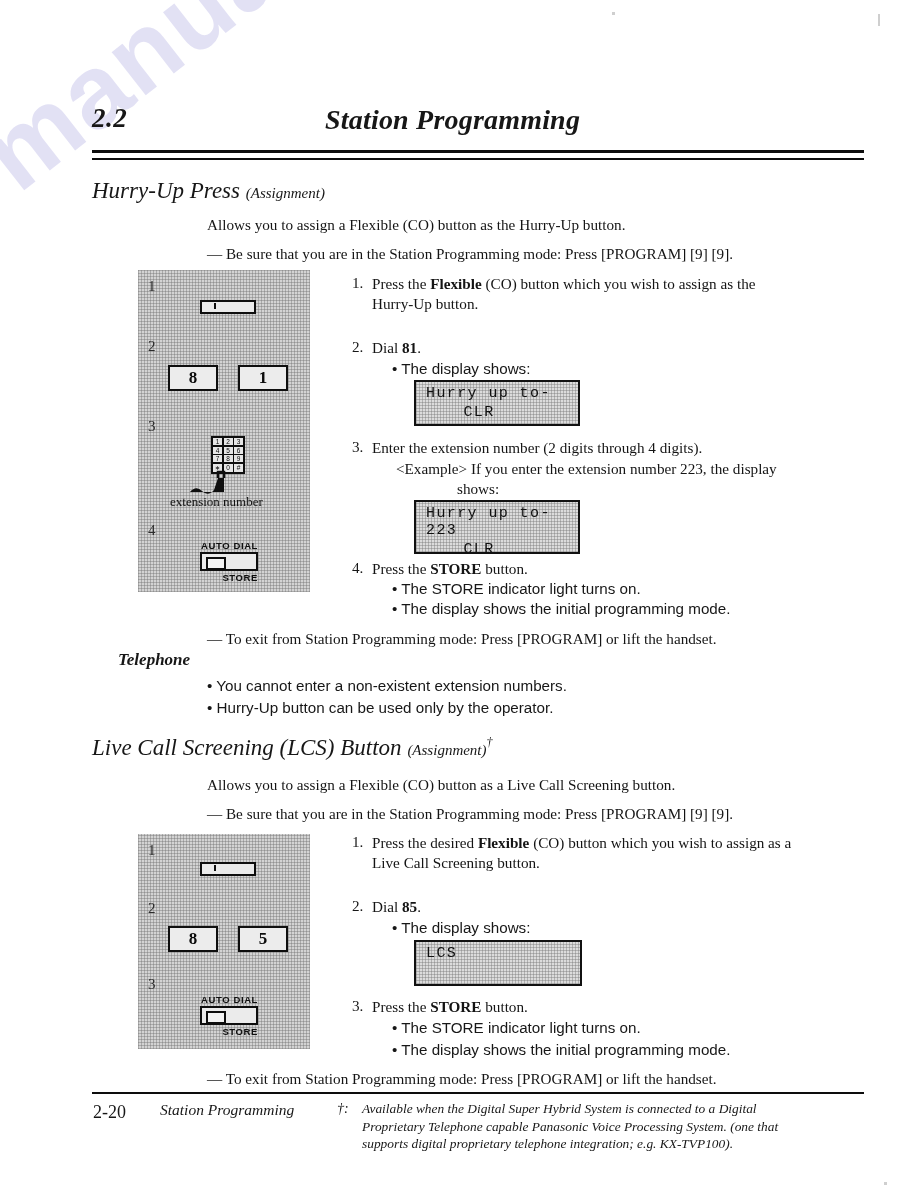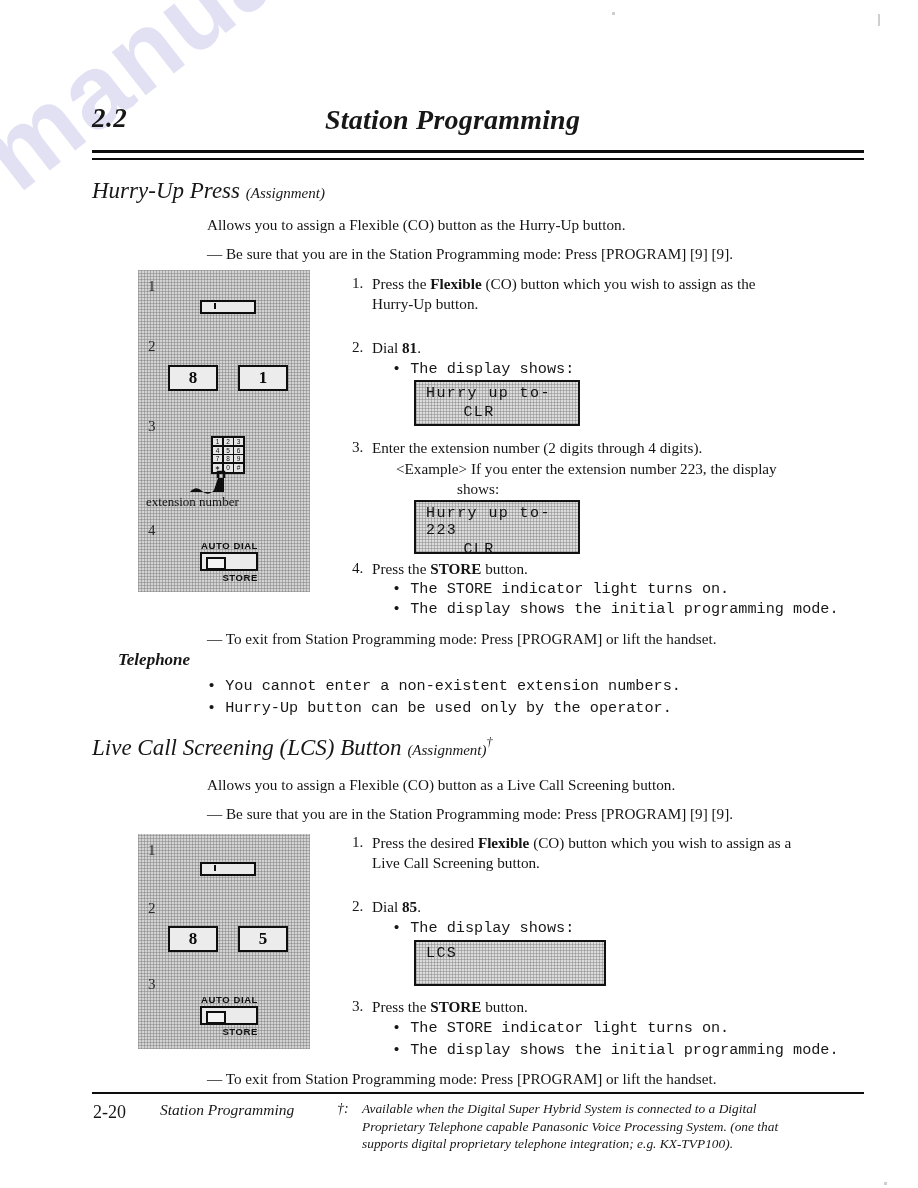--- a/index.html
+++ b/index.html
@@ -74,21 +74,21 @@
     color:#141414;
   }
   .t b{font-weight:700;}
   .num{
     position:absolute;
     font-family:"Liberation Serif",serif;
     font-size:15.2px;
   }
   .bullet{
     position:absolute;
-    font-family:Liberation Mono, monospace;
+    font-family:Liberation Sans, sans-serif;
     font-size:15.2px;
   }
 
   
   .lcd{
     position:absolute;
     border:2px solid #111;
     background:
       repeating-linear-gradient(0deg,  rgba(120,120,120,.42) 0 1px, transparent 1px 3px),
       repeating-linear-gradient(90deg, rgba(120,120,120,.42) 0 1px, transparent 1px 3px),
@@ -243,21 +243,21 @@
       <span>9</span>
       <span>∗</span>
       <span>0</span>
       <span>#</span>
     </div>
 
     <svg style="position:absolute;left:50px;top:200px;" width="70" height="26">
       <path d="M2 22 q6 -7 12 -1 q6 6 12 -1 L30 8 L36 8 L36 22 Z" fill="#0e0e0e"></path>
       <path d="M30 8 L30 2 L36 2 L36 8" fill="none" stroke="#0e0e0e" stroke-width="2.5"></path>
     </svg>
-    <div class="kp-label" style="left:8px;top:224px;">extension number</div>
+    <div class="kp-label" style="left:32px;top:224px;">extension number</div>
 
     <div class="step-no" style="left:10px;top:252px;">4</div>
     <div class="store-wrap" style="left:62px;top:270px;width:58px;">
       <div class="cap">AUTO DIAL</div>
       <div class="body"></div>
       <div class="cap">STORE</div>
     </div>
   </div>
 
   <div class="num" style="left:352px;top:274px;">1.</div>
@@ -329,21 +329,21 @@
     <span>Press the desired </span><b>Flexible</b><span> (CO) button which you wish to assign as a</span>
     <div>Live Call Screening button.</div>
   </div>
 
   <div class="num" style="left:352px;top:897px;">2.</div>
   <div class="t" style="left:372px;top:897px;">
     <span>Dial </span><b>85</b><span>.</span>
   </div>
   <div class="bullet" style="left:392px;top:919px;">• The display shows:</div>
 
-  <div class="lcd" style="left:414px;top:940px;width:192px;height:46px;">
+  <div class="lcd" style="left:414px;top:940px;width:168px;height:46px;">
     <span>LCS</span>
     <span class="l2"></span>
   </div>
 
   <div class="num" style="left:352px;top:997px;">3.</div>
   <div class="t" style="left:372px;top:997px;">
     <span>Press the </span><b>STORE</b><span> button.</span>
   </div>
   <div class="bullet" style="left:392px;top:1019px;">• The STORE indicator light turns on.</div>
   <div class="bullet" style="left:392px;top:1041px;">• The display shows the initial programming mode.</div>

